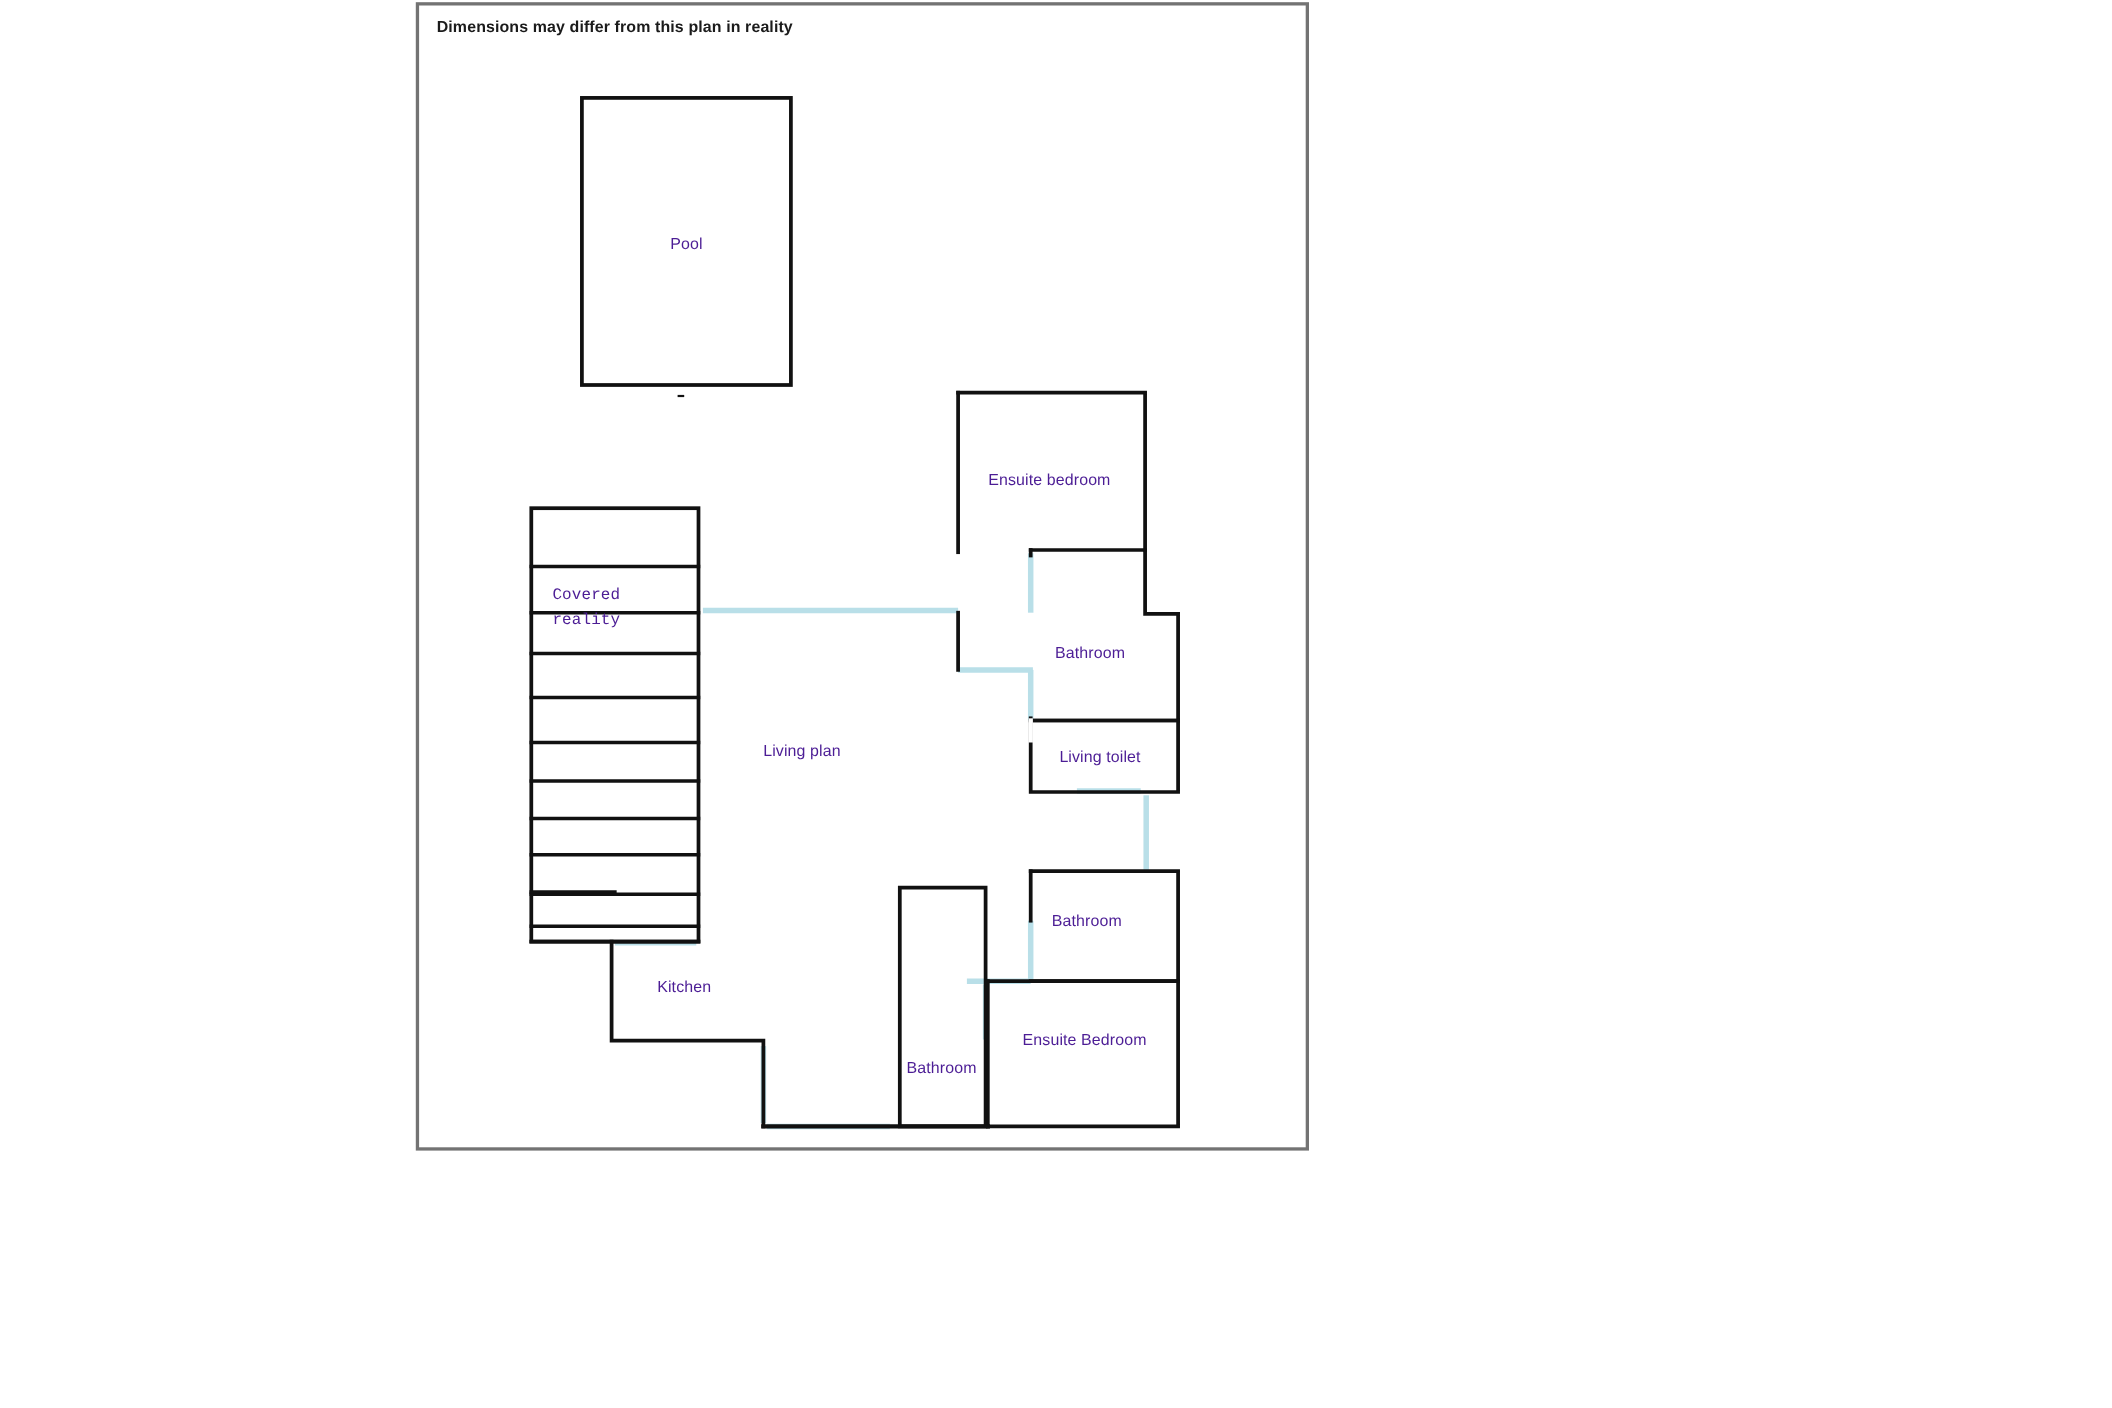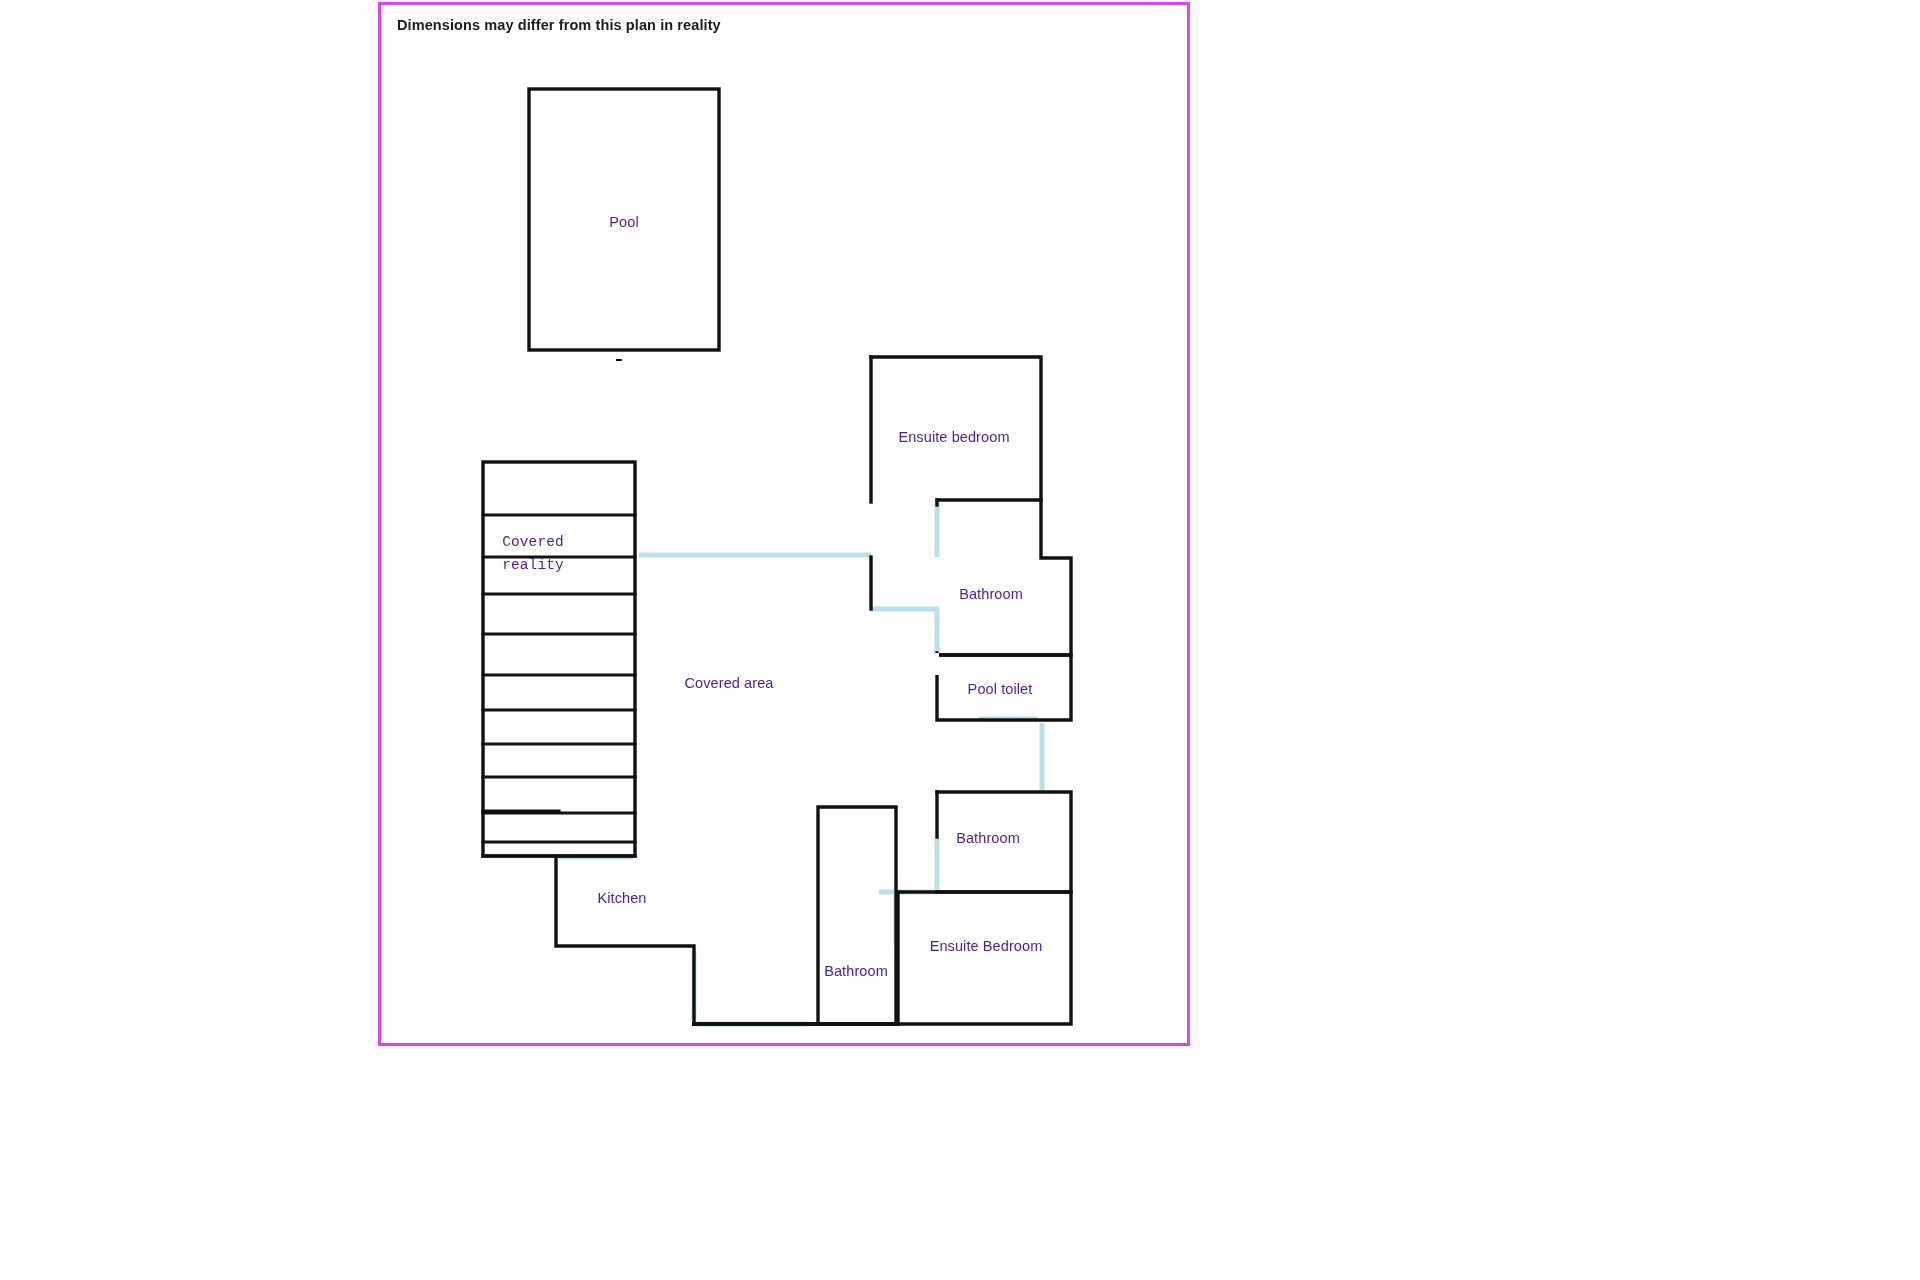--- a/index.html
+++ b/index.html
@@ -10,21 +10,21 @@
     overflow:hidden;
   }
   #plan-page{
     position:absolute;left:0;top:0;width:1920px;height:1280px;
     background:#ffffff;
   }
   #plan-frame{
     position:absolute;
     left:378px;top:2px;
     width:812px;height:1044px;
-    border:3px solid #d946ef;
+    border:3px solid #737373;
     background:#ffffff;
     box-sizing:border-box;
   }
   #plan-svg{position:absolute;left:0;top:0;width:812px;height:1044px;display:block;}
   .note{
     position:absolute;
     left:16px;top:12px;
     font-size:14.5px;
     font-weight:bold;
     color:#1b1b1b;
@@ -119,23 +119,23 @@
 
     <div class="room-label" style="left:573px;top:432px;">Ensuite bedroom</div>
 
     <div class="room-label two-line" style="left:152px;top:549px;font-family:Liberation Mono, monospace;">
       <div>Covered</div>
       <div>reality</div>
     </div>
 
     <div class="room-label" style="left:610px;top:589px;">Bathroom</div>
 
-    <div class="room-label" style="left:348px;top:678px;">Covered area</div>
+    <div class="room-label" style="left:348px;top:678px;">Living plan</div>
 
-    <div class="room-label" style="left:619px;top:684px;">Pool toilet</div>
+    <div class="room-label" style="left:619px;top:684px;">Living toilet</div>
 
     <div class="room-label" style="left:607px;top:833px;">Bathroom</div>
 
     <div class="room-label" style="left:241px;top:893px;">Kitchen</div>
 
     <div class="room-label" style="left:605px;top:941px;">Ensuite Bedroom</div>
 
     <div class="room-label" style="left:475px;top:966px;">Bathroom</div>
 
   </div>

